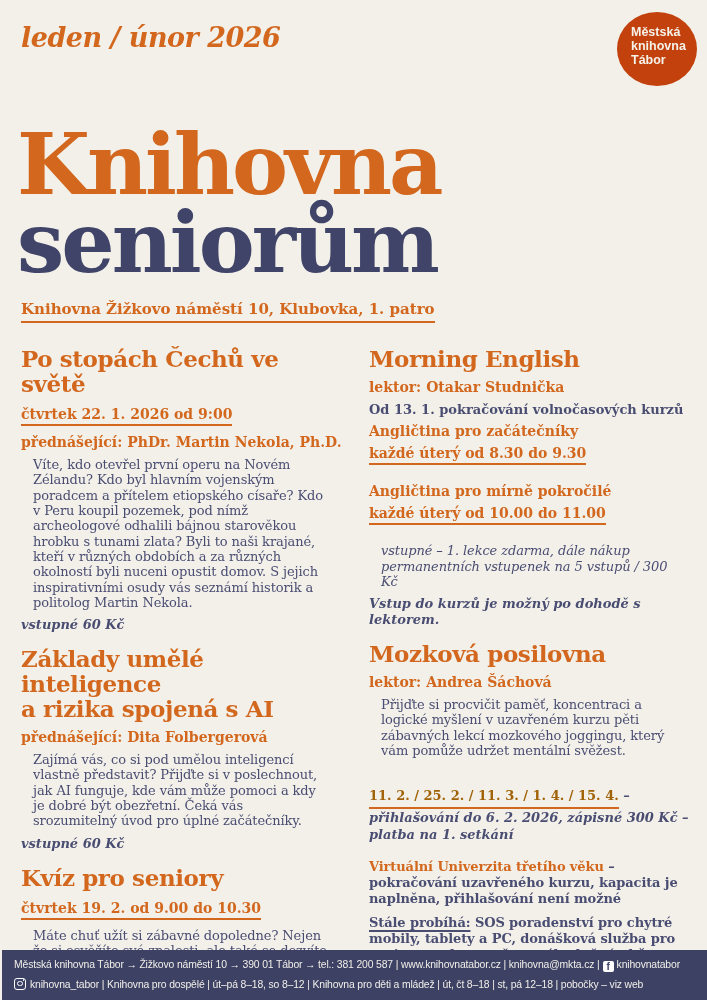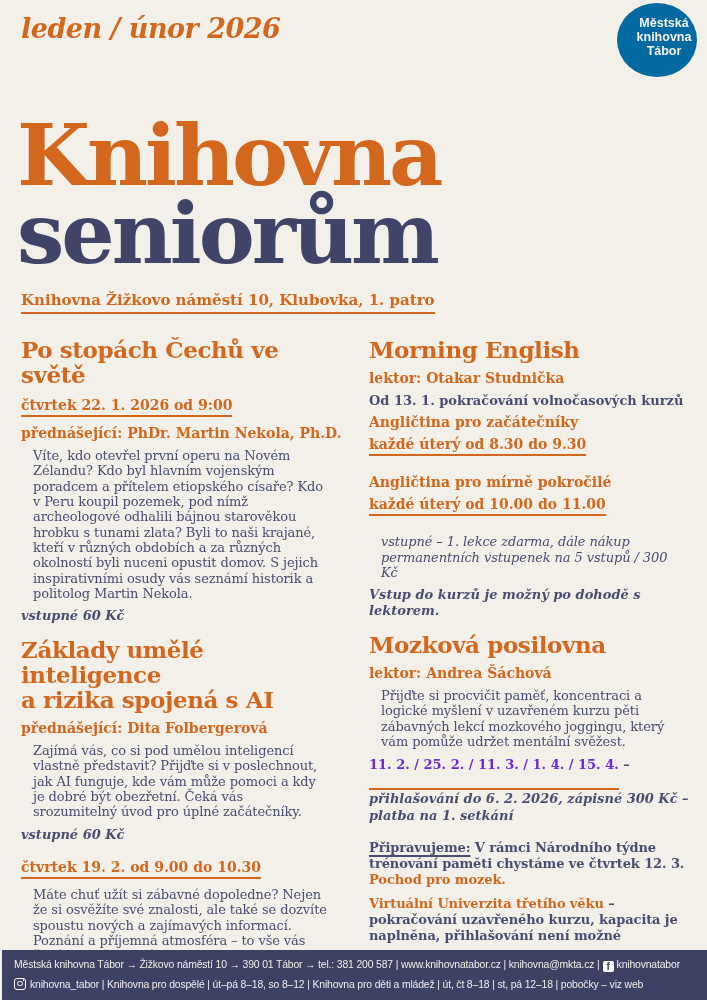--- a/index.html
+++ b/index.html
@@ -2,29 +2,29 @@
 <html><head>
 <meta charset="utf-8">
 <style>
   html,body{margin:0;padding:0;background:#9a9a9a;}
   .page{
     position:relative;width:707px;height:1000px;margin:0 auto;
     background:#f2f0e9;overflow:hidden;
     font-family:"DejaVu Serif",serif;color:#4a4d72;
   }
   
-  .header{display:flex;justify-content:space-between;align-items:flex-start;padding:3px 10px 0 21px;}
+  .header{display:flex;justify-content:space-between;align-items:flex-start;padding:12px 10px 0 21px;}
   .issue{
     margin-top:10px;color:#d2671d;font-size:27px;font-weight:700;font-style:italic;letter-spacing:-0.5px;
   }
   .logo{
-    width:80px;height:74px;background:#0369a1;border-radius:50%;
+    width:80px;height:74px;background:#c2410c;border-radius:50%;
     box-sizing:border-box;padding:13px 0 0 14px;
     font-family:"Liberation Sans",sans-serif;font-weight:700;
-    color:#f5f2ea;font-size:12.5px;line-height:14px;text-align:center;
+    color:#f5f2ea;font-size:12.5px;line-height:14px;
   }
   .logo span{display:block;}
   
   .title{margin:40px 0 0 17px;line-height:0.93;font-size:84px;font-weight:700;letter-spacing:-3px;}
   .title span{display:block;}
   .title .t1{color:#d2671d;}
   .title .t2{color:#3f4468;}
   .subtitle{
     display:inline-block;margin:18px 0 0 21px;color:#d2671d;
     font-size:15px;font-weight:700;border-bottom:2.5px solid #d2671d;padding-bottom:3px;
@@ -45,21 +45,21 @@
   .plain{margin:0 0 6px;font-size:13px;font-weight:700;line-height:1.18;}
   .italic{font-style:italic;}
   .course{margin:0 0 10px;}
   .course-name{color:#d2671d;font-size:14px;font-weight:700;margin:0 0 4px;}
   .ann{margin:8px 0 0;}
   .ann p{margin:0 0 7px;font-size:13px;font-weight:700;line-height:1.25;letter-spacing:-0.1px;}
   .ul-navy{text-decoration:underline;text-decoration-thickness:2px;text-underline-offset:3px;}
   .orange{color:#d2671d;}
   .dates-line{margin:0 0 6px;font-size:13px;font-weight:700;line-height:1.35;}
   .dates-ul{
-    color:#6d28d9;border-bottom:2.5px solid #d2671d;padding-bottom:14px;display:inline-block;
+    color:#a16207;border-bottom:2.5px solid #d2671d;padding-bottom:2px;display:inline-block;margin-top:22px;
   }
   
   .footer{
     position:absolute;left:2px;right:0;bottom:0;height:50px;background:#3d4164;
     box-sizing:border-box;padding:9px 12px 0;
     font-family:"Liberation Sans",sans-serif;color:#f1efe9;
     font-size:10.4px;line-height:12px;letter-spacing:-0.15px;white-space:nowrap;
   }
   .f-line{margin-bottom:6px;}
   .fb-icon{
@@ -118,20 +118,21 @@
 
       <section>
         <h2>Základy umělé inteligence
 a rizika spojená s AI</h2>
         <div class="lect">přednášející: Dita Folbergerová</div>
         <p class="body-text">Zajímá vás, co si pod umělou inteligencí vlastně představit? Přijďte si v poslechnout, jak AI funguje, kde vám může pomoci a kdy je dobré být obezřetní. Čeká vás srozumitelný úvod pro úplné začátečníky.</p>
         <p class="plain italic">vstupné 60 Kč</p>
       </section>
 
       <section>
+        <h2>Kvíz pro seniory</h2>
         <div><span class="date">čtvrtek 19. 2. od 9.00 do 10.30</span></div>
         <p class="body-text">Máte chuť užít si zábavné dopoledne? Nejen že si osvěžíte své znalosti, ale také se dozvíte spoustu nových a zajímavých informací. Poznání a příjemná atmosféra – to vše vás čeká na našem kvízu!</p>
 
       </section>
 
     </div>
 
     <div class="col">
 
       <section>
@@ -151,21 +152,20 @@
       </section>
 
       <section>
         <h2>Mozková posilovna</h2>
         <div class="lect">lektor: Andrea Šáchová</div>
         <p class="body-text">Přijďte si procvičit paměť, koncentraci a logické myšlení v uzavřeném kurzu pěti zábavných lekcí mozkového joggingu, který vám pomůže udržet mentální svěžest.</p>
         <p class="dates-line"><span class="dates-ul">11. 2. / 25. 2. / 11. 3. / 1. 4. / 15. 4.</span><span class="italic"> – přihlašování do 6. 2. 2026, zápisné 300 Kč – platba na 1. setkání</span></p>
       </section>
 
       <div class="ann">
-        <p><span class="ul-navy">Připravujeme:</span><span> V rámci Národního týdne trénování paměti chystáme ve čtvrtek 12. 3. </span><span class="orange">Pochod pro mozek.</span></p>
         <p><span class="orange">Virtuální Univerzita třetího věku</span><span> – pokračování uzavřeného kurzu, kapacita je naplněna, přihlašování není možné</span></p>
         <p><span class="ul-navy">Stále probíhá:</span><span> SOS poradenství pro chytré mobily, tablety a PC, donášková služba pro seniory a zdravotně znevýhodněné občany.</span></p>
       </div>
 
     </div>
   </div>
 
   <div class="footer">
     <div class="f-line"><span>Městská knihovna Tábor → Žižkovo náměstí 10 → 390 01 Tábor → tel.: 381 200 587 | www.knihovnatabor.cz | knihovna@mkta.cz |</span><span class="fb-icon"></span><span>knihovnatabor</span></div>
     <div class="f-line"><span class="ig-icon"></span><span>knihovna_tabor</span> <span>| Knihovna pro dospělé | út–pá 8–18, so 8–12 | Knihovna pro děti a mládež | út, čt 8–18 | st, pá 12–18 | pobočky – viz web</span></div>

